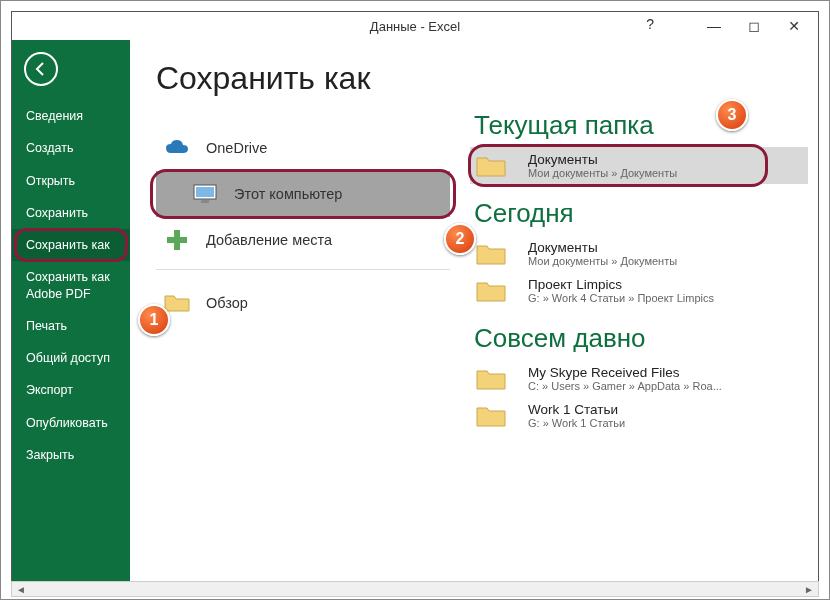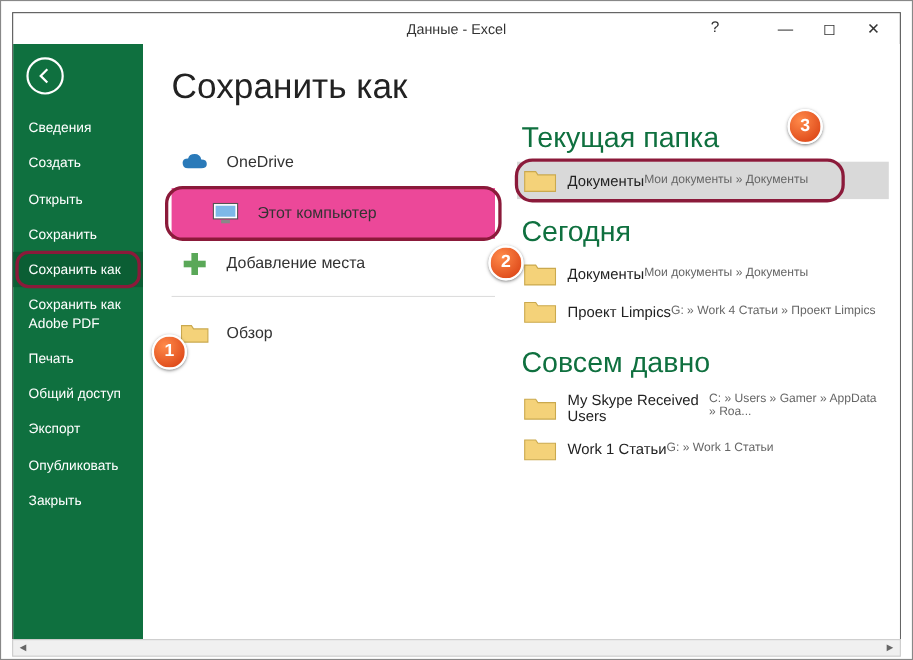--- a/index.html
+++ b/index.html
@@ -14,28 +14,28 @@
 .body { display: flex; height: calc(100% - 28px); }
 .sidebar { width: 118px; background: #0f703f; color: #fff; padding-top: 6px; position: relative; }
 .back-btn { width: 34px; height: 34px; border: 2px solid #fff; border-radius: 50%; margin: 6px 0 14px 12px; display: flex; align-items: center; justify-content: center; font-size: 18px; color: #fff; }
 .sidebar-item { padding: 8px 14px; font-size: 12.5px; cursor: pointer; position: relative; line-height: 1.3; }
 .sidebar-item.active { background: #0b5e34; }
 .content { flex: 1; background: #fff; display: flex; position: relative; }
 .col-left { width: 330px; padding: 20px 10px 10px 26px; }
 .col-right { flex: 1; padding: 70px 10px 10px 10px; }
 h1 { font-size: 32px; font-weight: 300; color: #222; margin-bottom: 28px; }
 .place-item { display: flex; align-items: center; gap: 16px; padding: 10px 8px; font-size: 14.5px; color: #333; cursor: pointer; position: relative; }
-.place-item.selected { background: #ec4899; padding-left: 36px; }
+.place-item.selected { background: #a3a3a3; padding-left: 36px; }
 .place-icon { width: 26px; height: 26px; display: flex; align-items: center; justify-content: center; }
 .section-title { font-size: 26px; font-weight: 400; color: #0f703f; margin: 0 0 6px 4px; }
 .section-title.first { position: relative; }
 .folder-row { display: flex; align-items: center; gap: 10px; padding: 5px 6px; cursor: pointer; }
 .folder-row.selected { background: #d9d9d9; }
 .folder-icon { width: 30px; height: 24px; flex: none; }
-.folder-text { display: flex; flex-direction: row; }
+.folder-text { display: flex; flex-direction: column; margin-left: 12px; }
 .folder-name { font-size: 13.5px; color: #222; }
 .folder-path { font-size: 11px; color: #666; }
 .highlight-ring { border: 3px solid #8b1a3a; border-radius: 14px; position: absolute; pointer-events: none; }
 .callout { width: 32px; height: 32px; border-radius: 50%; background: radial-gradient(circle at 35% 30%, #ff8a4a, #d63a0e); border: 2px solid #fff; box-shadow: 0 1px 3px rgba(0,0,0,.5); color: #fff; font-weight: bold; font-size: 16px; display: flex; align-items: center; justify-content: center; position: absolute; z-index: 20; }
 .divider { border-top: 1px solid #ddd; margin: 6px 0 10px; }
 svg { display: block; }
 .scroll-h { position: absolute; left: 10px; right: 10px; bottom: 2px; height: 16px; background: #f0f0f0; border: 1px solid #ccc; display: flex; align-items: center; justify-content: space-between; font-size: 10px; color: #666; padding: 0 4px; }
 </style>
 </head>
 <body>
@@ -168,21 +168,21 @@
           </div>
 
           <div class="section-title" style="margin-top:14px;">Совсем давно</div>
           <div class="folder-row">
             <span class="folder-icon">
                 <svg width="30" height="24" viewBox="0 0 30 24">
                   <path d="M1 4 h10 l2 3 h16 v15 h-28 z" fill="#f4d279" stroke="#caa94e"></path>
                 </svg>
               </span>
             <span class="folder-text">
-                <span class="folder-name">My Skype Received Users</span>
+                <span class="folder-name">My Skype Received Files</span>
                 <span class="folder-path">C: » Users » Gamer » AppData » Roa...</span>
               </span>
           </div>
           <div class="folder-row">
             <span class="folder-icon">
                 <svg width="30" height="24" viewBox="0 0 30 24">
                   <path d="M1 4 h10 l2 3 h16 v15 h-28 z" fill="#f4d279" stroke="#caa94e"></path>
                 </svg>
               </span>
             <span class="folder-text">

